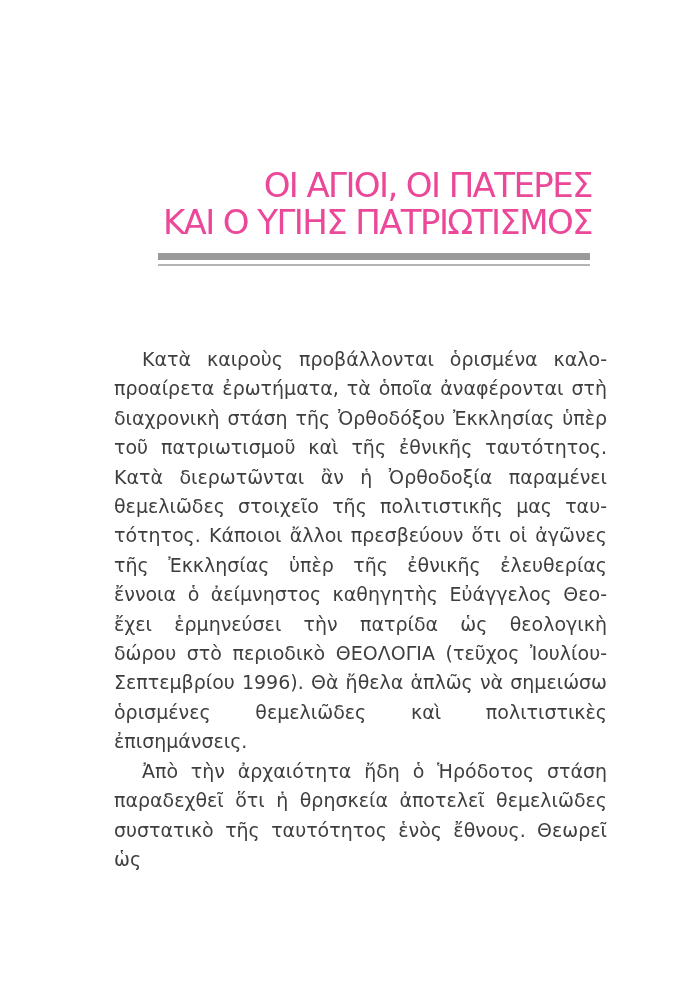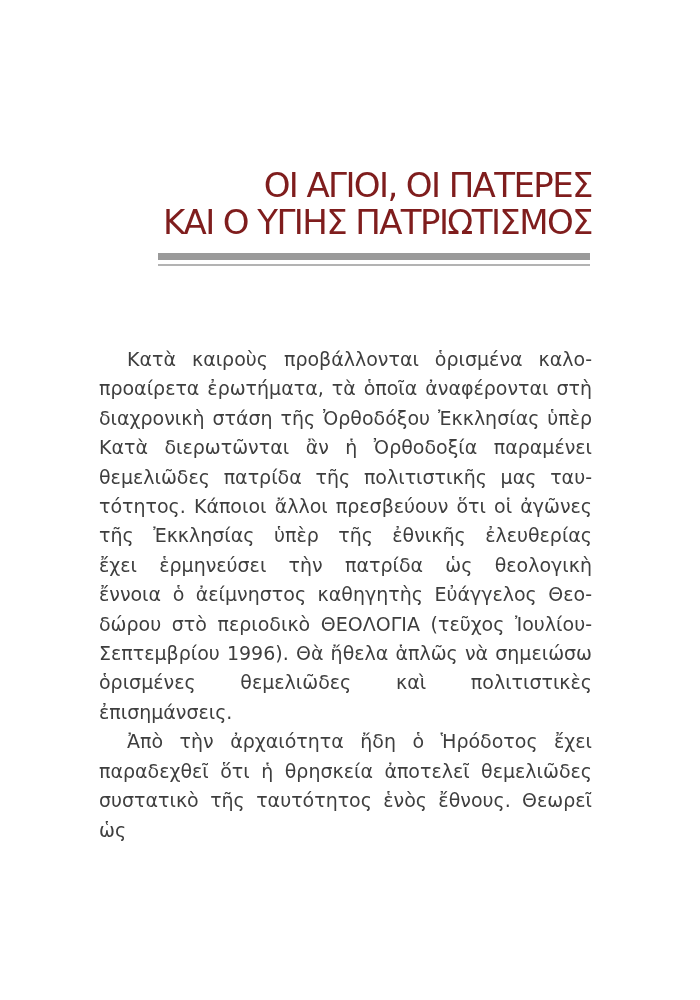--- a/index.html
+++ b/index.html
@@ -28,63 +28,64 @@
     position: absolute;
     left: 158px;
     top: 253px;
     width: 432px;
   }
   .rule-thick { height: 7px; }
   .rule-thin  { height: 2px; margin-top: 4px; }
   
   .body-text {
     position: absolute;
-    left: 99px;
+    left: 114px;
     top: 345px;
     width: 493px;
     font-size: 19px;
     line-height: 29.4px;
   }
   .para { margin: 0; }
   .line {
     text-align: justify;
     text-align-last: justify;
   }
   .line.first { text-indent: 28px; }
 </style>
 </head>
 <body>
 
 <div class="page">
 
-  <div class="title-block" style="color: #7f1d1d;">
+  <div class="title-block" style="color: #ec4899;">
       <div>ΟΙ ΑΓΙΟΙ, ΟΙ ΠΑΤΕΡΕΣ</div>
       <div>ΚΑΙ Ο ΥΓΙΗΣ ΠΑΤΡΙΩΤΙΣΜΟΣ</div>
     </div>
 
   <div class="title-rule">
     <div class="rule-thick" style="background: rgb(154, 154, 154);"></div>
     <div class="rule-thin" style="background: rgb(179, 179, 179);"></div>
   </div>
 
   <div class="body-text" style="color: rgb(62, 62, 62);">
       <div class="para">
         <div class="line first">Κατὰ καιροὺς προβάλλονται ὁρισμένα καλο-</div>
         <div class="line">προαίρετα ἐρωτήματα, τὰ ὁποῖα ἀναφέρονται στὴ</div>
         <div class="line">διαχρονικὴ στάση τῆς Ὀρθοδόξου Ἐκκλησίας ὑπὲρ</div>
+        <div class="line">τοῦ πατριωτισμοῦ καὶ τῆς ἐθνικῆς ταυτότητος.</div>
         <div class="line">Κατὰ διερωτῶνται ἂν ἡ Ὀρθοδοξία παραμένει</div>
-        <div class="line">θεμελιῶδες πατρίδα τῆς πολιτιστικῆς μας ταυ-</div>
+        <div class="line">θεμελιῶδες στοιχεῖο τῆς πολιτιστικῆς μας ταυ-</div>
         <div class="line">τότητος. Κάποιοι ἄλλοι πρεσβεύουν ὅτι οἱ ἀγῶνες</div>
         <div class="line">τῆς Ἐκκλησίας ὑπὲρ τῆς ἐθνικῆς ἐλευθερίας</div>
+        <div class="line">ἔννοια ὁ ἀείμνηστος καθηγητὴς Εὐάγγελος Θεο-</div>
         <div class="line">ἔχει ἑρμηνεύσει τὴν πατρίδα ὡς θεολογικὴ</div>
-        <div class="line">ἔννοια ὁ ἀείμνηστος καθηγητὴς Εὐάγγελος Θεο-</div>
         <div class="line">δώρου στὸ περιοδικὸ ΘΕΟΛΟΓΙΑ (τεῦχος Ἰουλίου-</div>
         <div class="line">Σεπτεμβρίου 1996). Θὰ ἤθελα ἁπλῶς νὰ σημειώσω</div>
         <div class="line">ὁρισμένες θεμελιῶδες καὶ πολιτιστικὲς ἐπισημάνσεις.</div>
       </div>
       <div class="para">
-        <div class="line first">Ἀπὸ τὴν ἀρχαιότητα ἤδη ὁ Ἡρόδοτος ἔχει</div>
+        <div class="line first">Ἀπὸ τὴν ἀρχαιότητα ἤδη ὁ Ἡρόδοτος στάση</div>
         <div class="line">παραδεχθεῖ ὅτι ἡ θρησκεία ἀποτελεῖ θεμελιῶδες</div>
         <div class="line">συστατικὸ τῆς ταυτότητος ἑνὸς ἔθνους. Θεωρεῖ ὡς</div>
       </div>
     </div>
 
 </div>
 
 </body></html>

